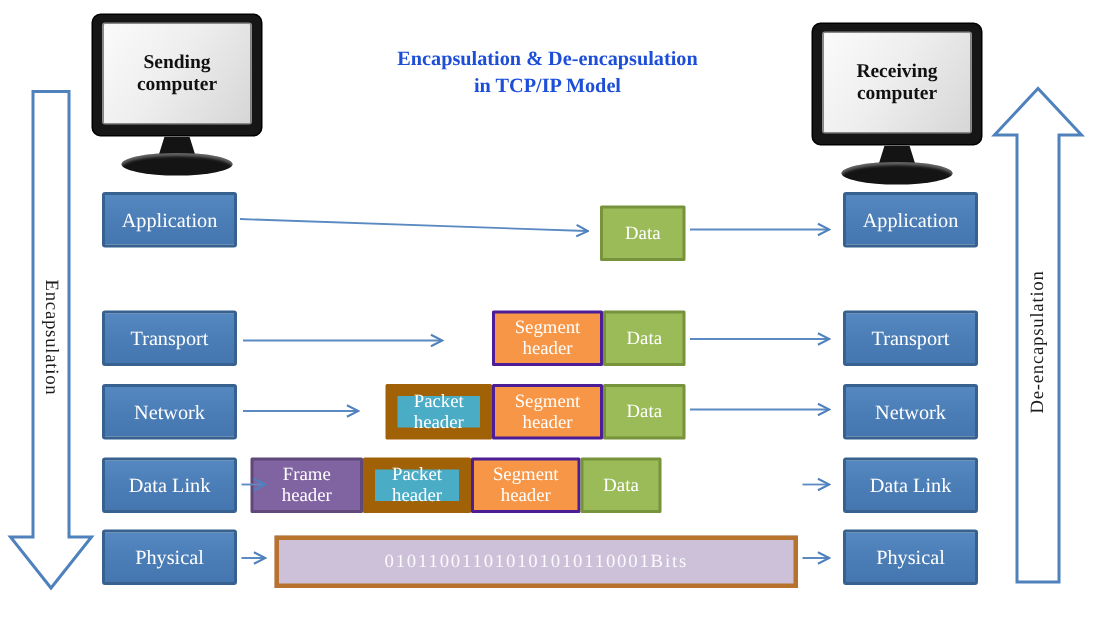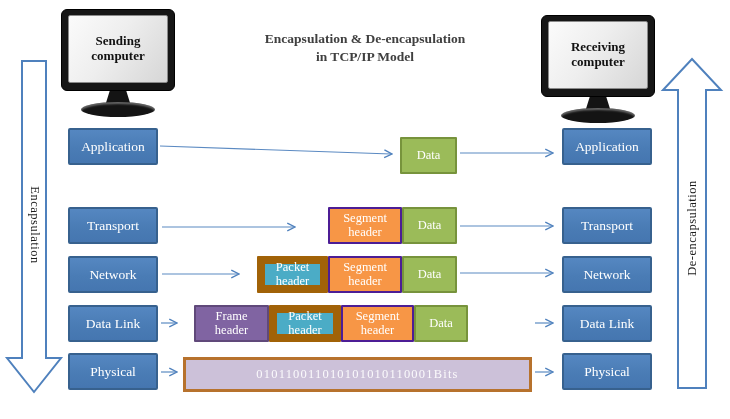--- a/index.html
+++ b/index.html
@@ -3,21 +3,21 @@
 <meta charset="utf-8">
 <style>
   html,body{margin:0;padding:0;background:#fff;}
   #canvas{
     position:relative;width:730px;height:419px;background:#ffffff;overflow:hidden;
     font-family:"Liberation Serif", serif;
   }
   
   .title{
     position:absolute;left:215px;top:30px;width:300px;text-align:center;
-    font-size:13.5px;font-weight:bold;color:#404040;line-height:1.35;
+    font-size:13.5px;font-weight:bold;color:#1d4ed8;line-height:1.35;
   }
   
   .monitor{position:absolute;width:114px;}
   .monitor .bezel{
     position:relative;width:114px;height:82px;background:#161616;border-radius:6px;
     padding:16px;box-sizing:border-box;border:1px solid #000;
   }
   .monitor .screen{
     position:absolute;left:6px;top:5px;right:6px;bottom:7px;border-radius:2px;
     background:linear-gradient(125deg,#fbfbfb 0%,#eeeeee 45%,#d6d6d6 100%);
@@ -148,21 +148,21 @@
     <div class="pdu seg" style="width:74px;">Segment header</div>
     <div class="pdu dat" style="width:55px;">Data</div>
   </div>
 
   <div class="pdu-row" style="left:257px;top:256px;">
     <div class="pdu pkt" style="width:71px;">Packet header</div>
     <div class="pdu seg" style="width:74px;">Segment header</div>
     <div class="pdu dat" style="width:55px;">Data</div>
   </div>
 
-  <div class="pdu-row" style="left:194px;top:305px;">
+  <div class="pdu-row" style="left:167px;top:305px;">
     <div class="pdu frh" style="width:75px;">Frame header</div>
     <div class="pdu pkt" style="width:72px;">Packet header</div>
     <div class="pdu seg" style="width:73px;">Segment header</div>
     <div class="pdu dat" style="width:54px;">Data</div>
   </div>
 
   <div class="bits-box">010110011010101010110001Bits</div>
 
   <svg class="connectors" width="730" height="419">
     <defs>

